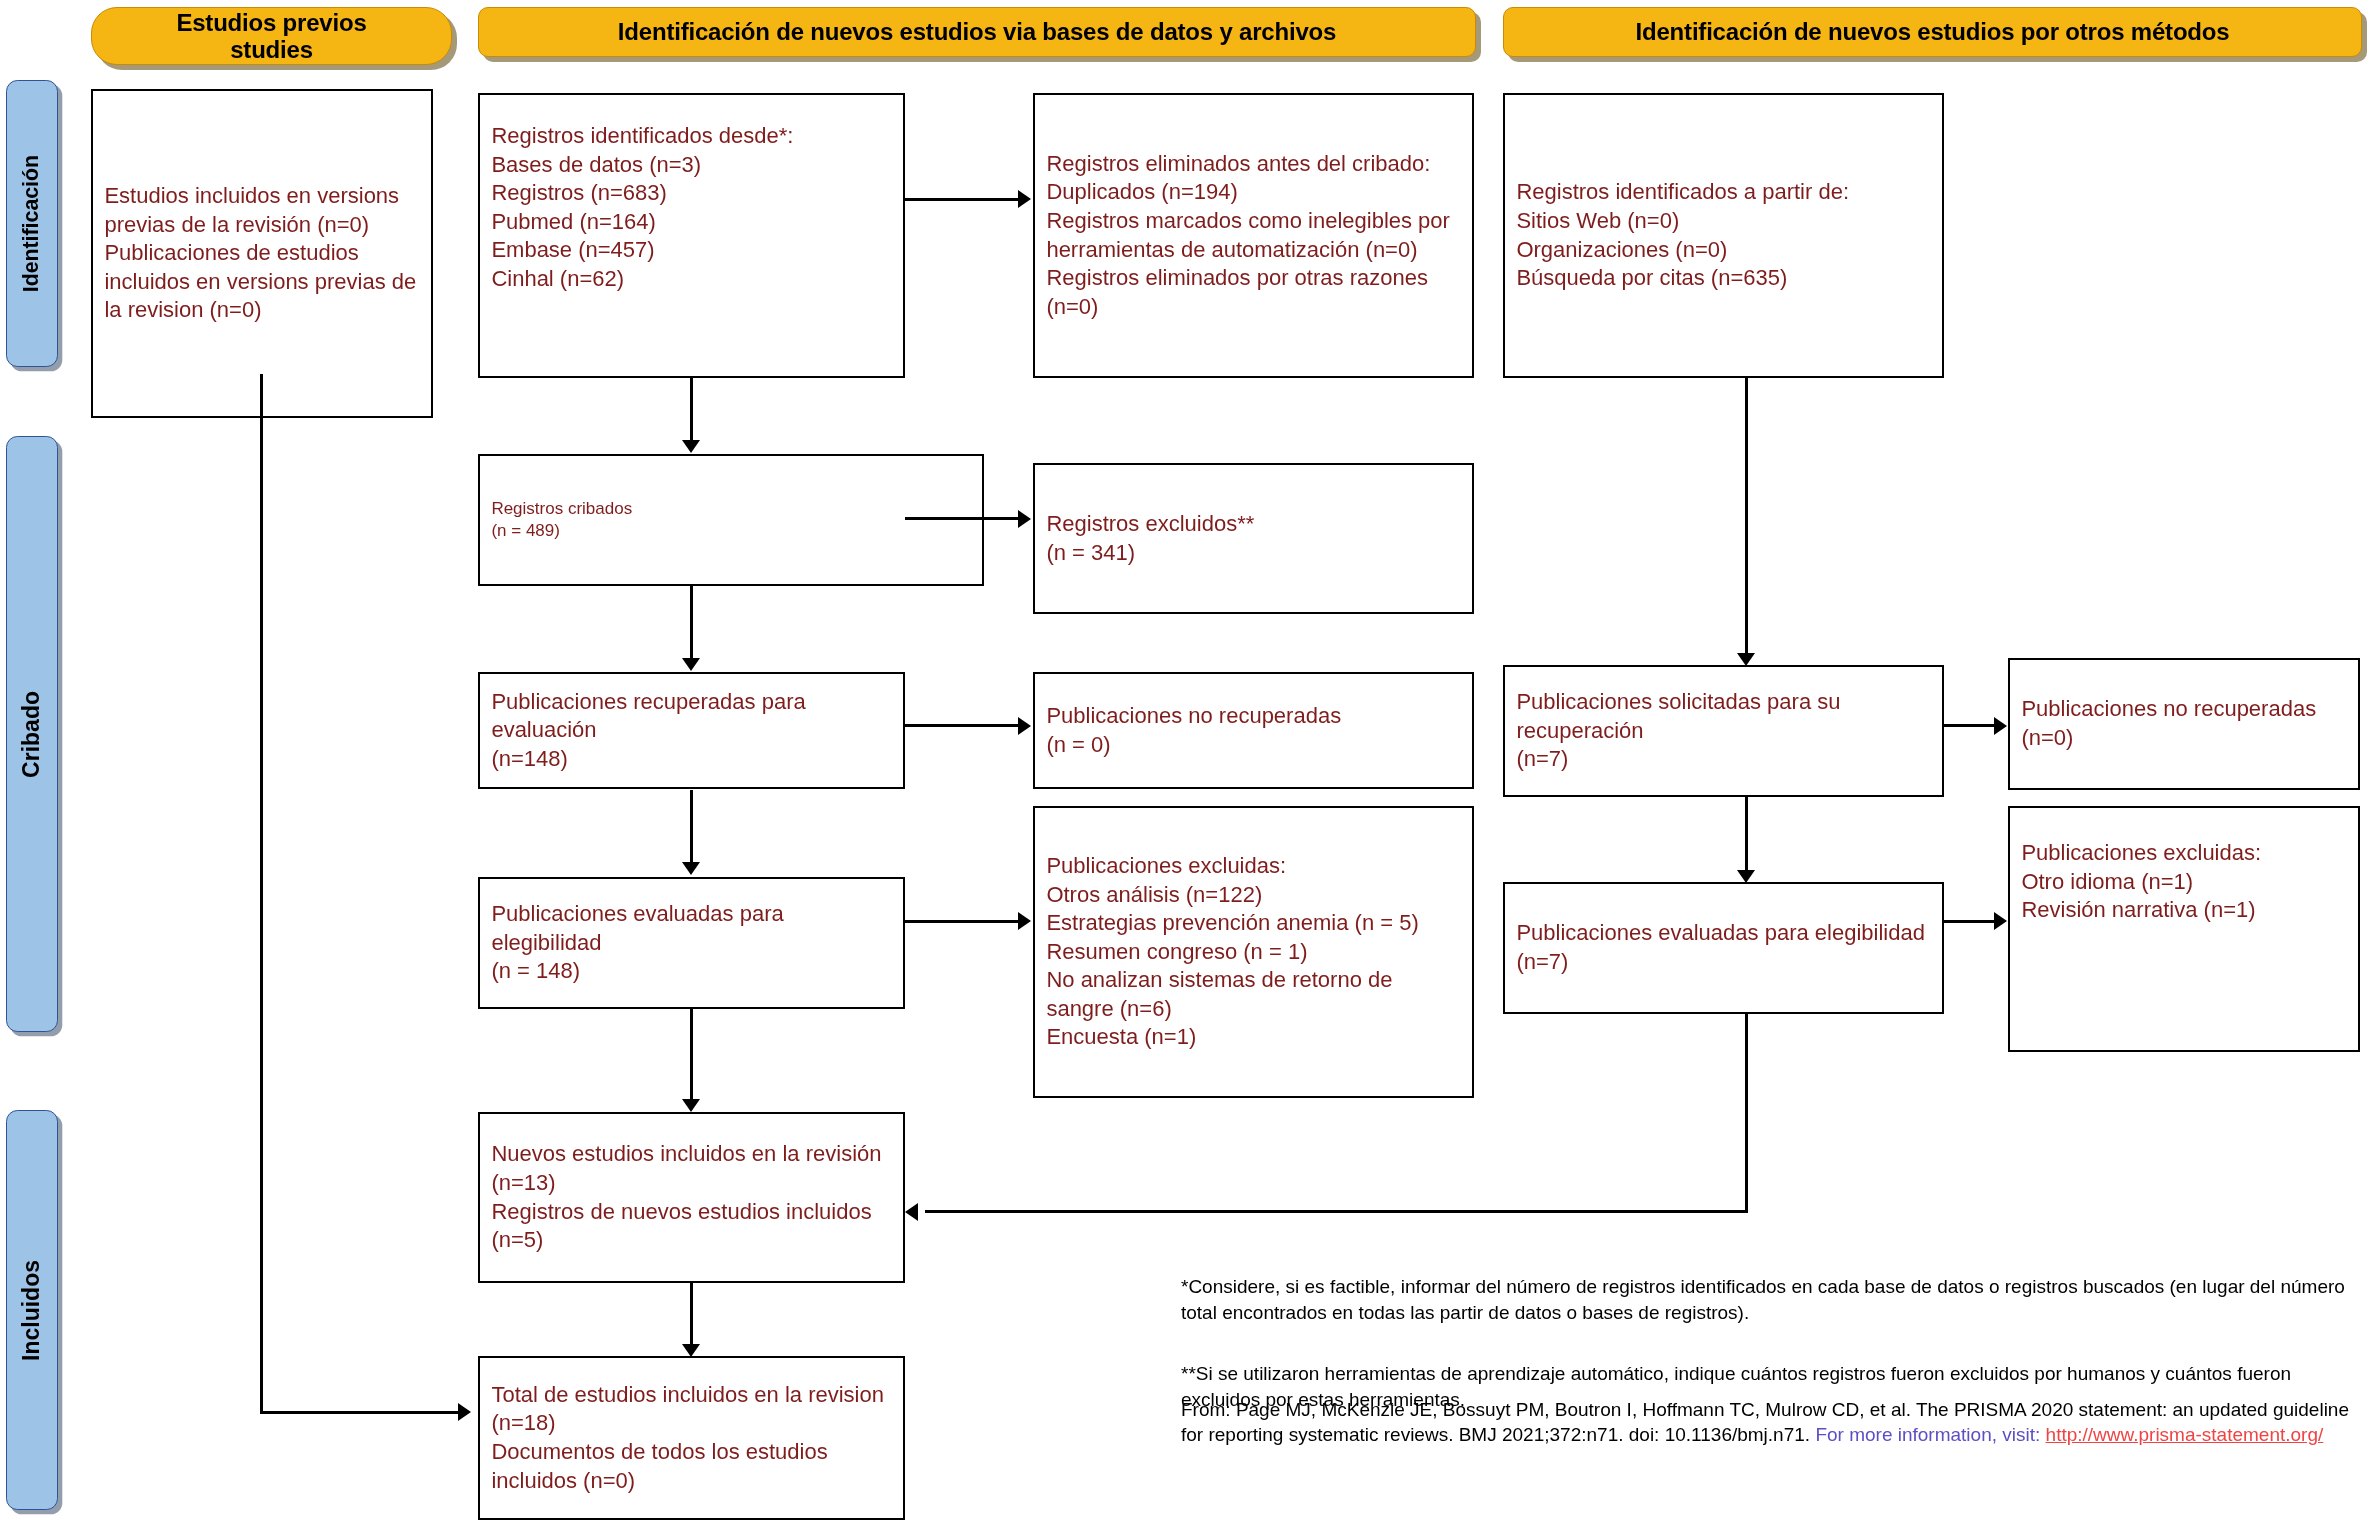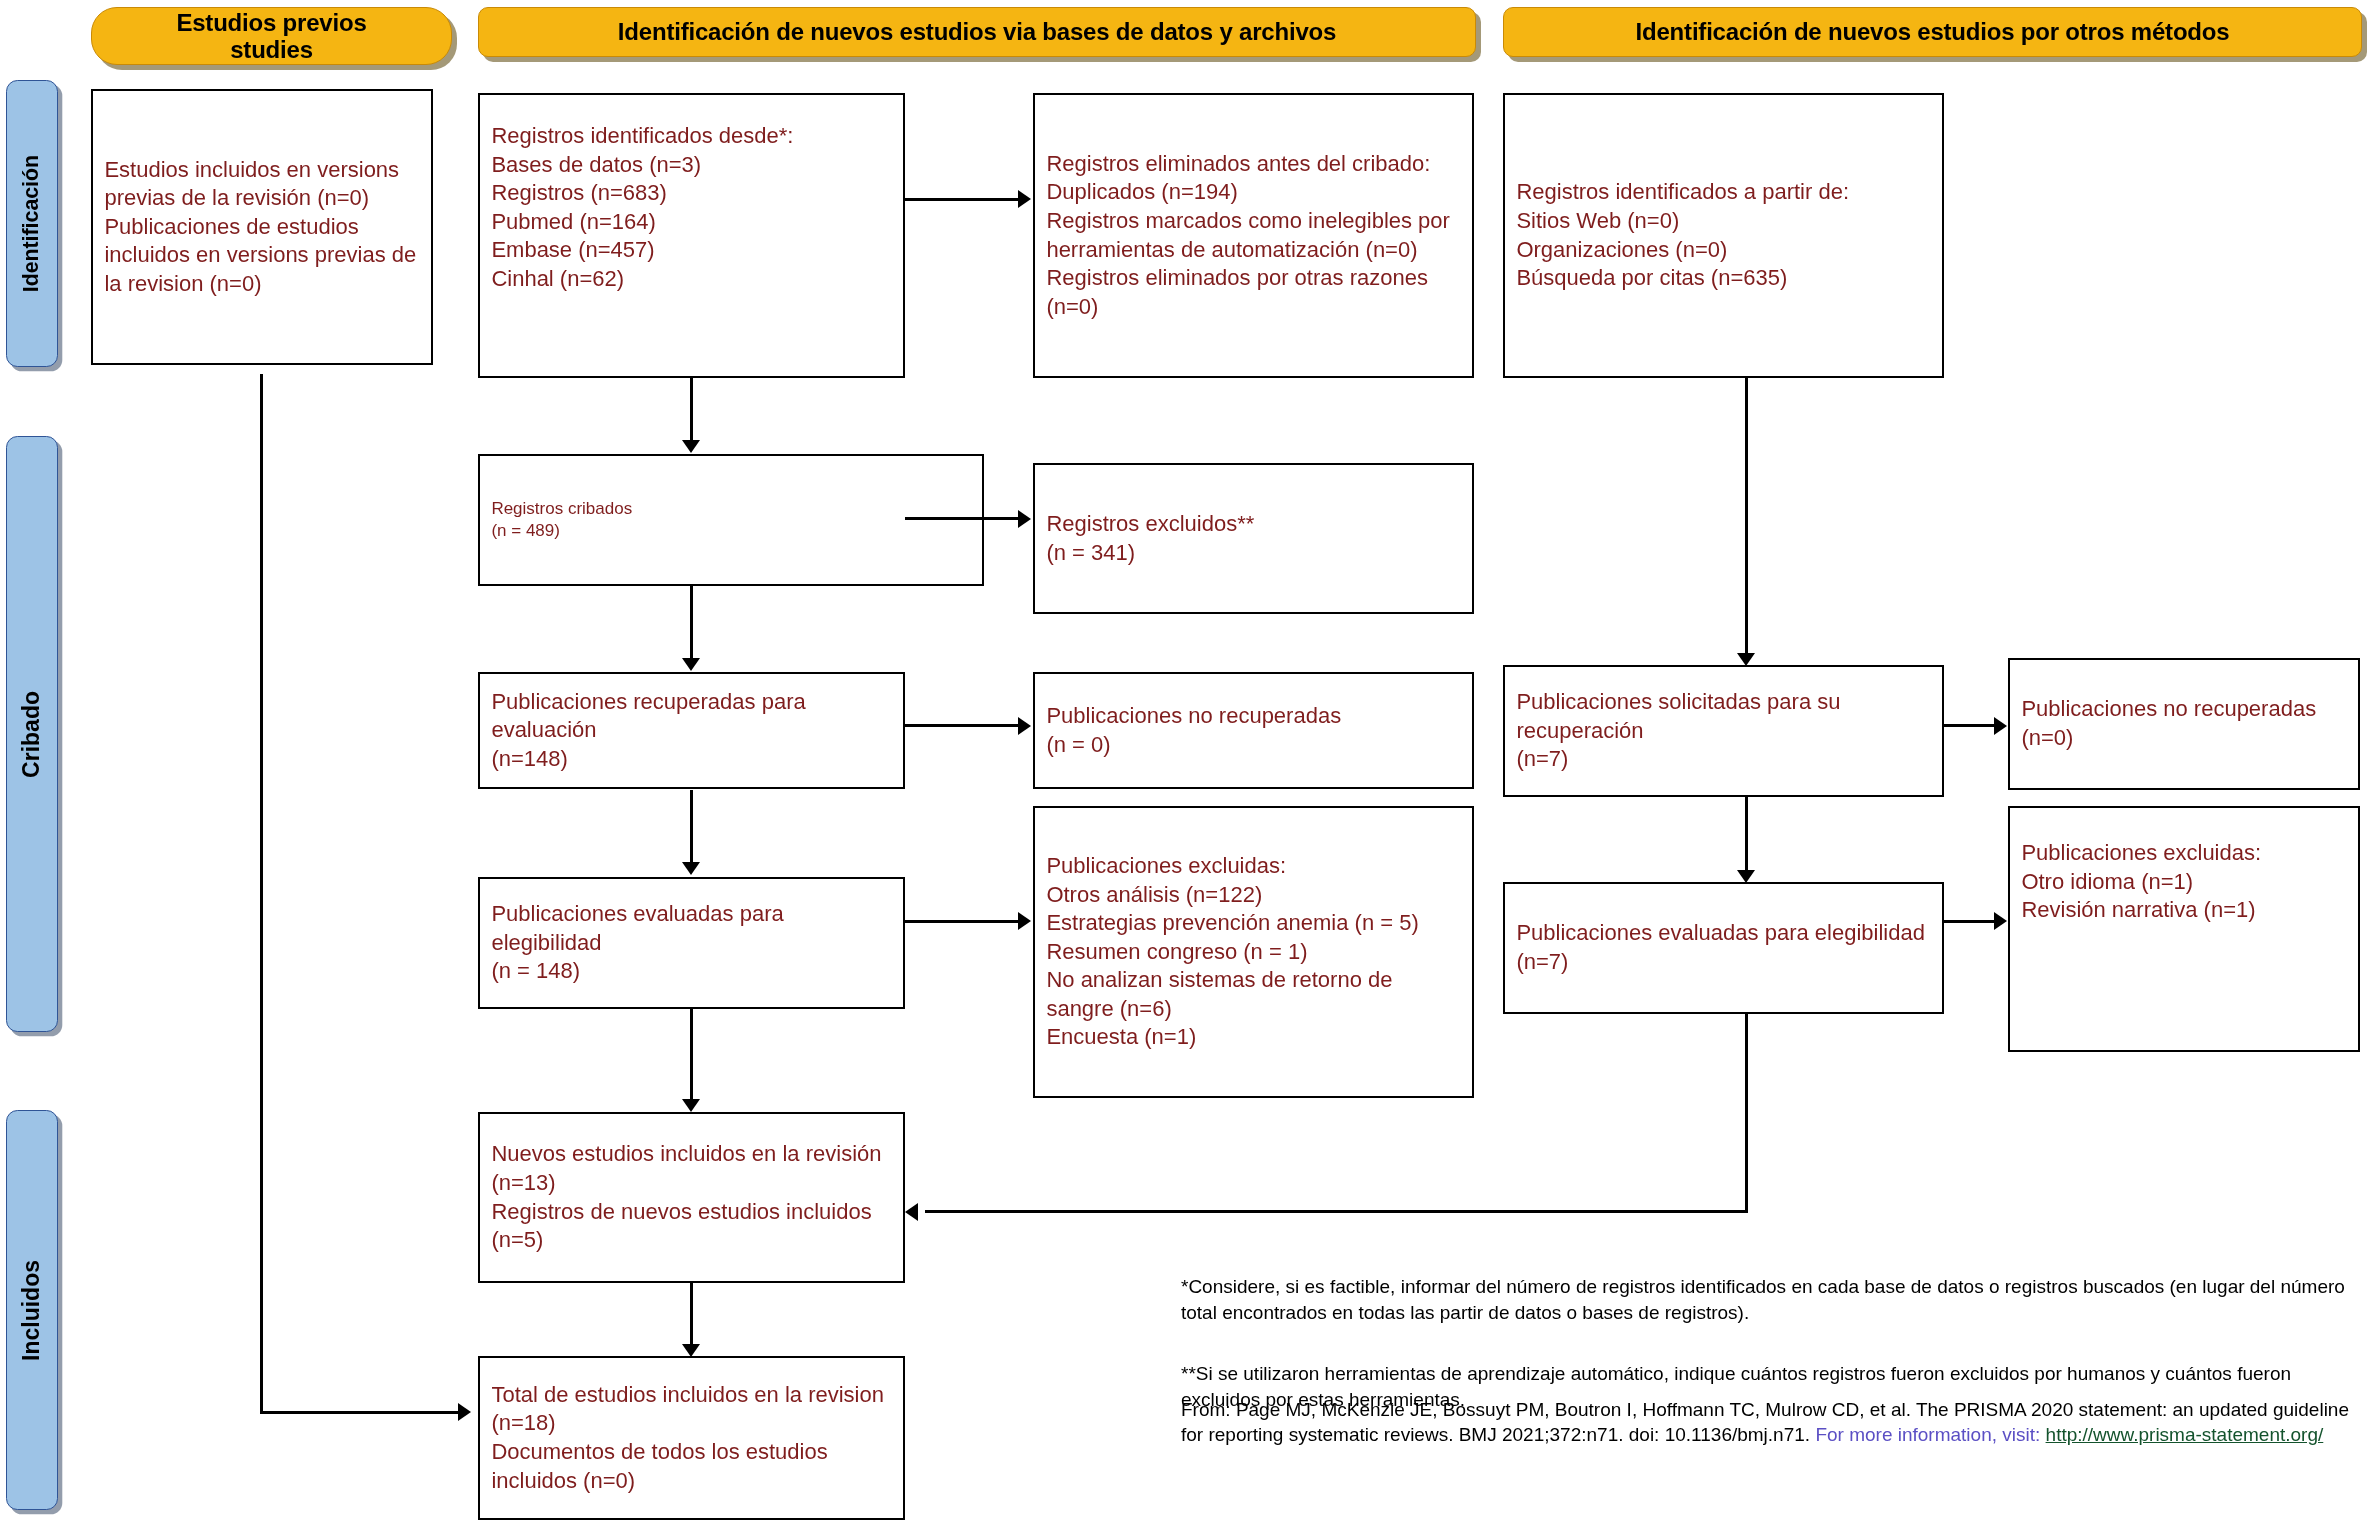--- a/index.html
+++ b/index.html
@@ -82,21 +82,21 @@
 
   
   .footnote{
     position:absolute;
     color:#000;
     line-height:1.34;
     white-space:pre-line;
     font-size:19px;
   }
   .fn-link-lead{color:#5B4FC4;}
-  .fn-link{color:#14532d;}
+  .fn-link{color:#ef4444;}
 </style>
 </head>
 <body>
 
 <div id="page">
 
   <div class="banner" style="left:91px;top:7.1px;width:359px;height:56px;font-size:24px;flex-direction:column;border-radius:26px;">
     <div>Estudios  previos</div>
     <div>studies</div>
   </div>
@@ -114,21 +114,21 @@
   </div>
 
   <div class="rail" style="left:5.7px;top:436px;width:50px;height:594px;">
     <span style="font-size:23px;">Cribado</span>
   </div>
 
   <div class="rail" style="left:5.7px;top:1110px;width:50px;height:398px;">
     <span style="font-size:23px;">Incluidos</span>
   </div>
 
-  <div class="box" style="left:91px;top:89px;width:342px;height:276px;font-size:22px;">
+  <div class="box" style="left:91px;top:89px;width:342px;height:329px;font-size:22px;">
     <div class="txt">Estudios incluidos en versions previas de la revisión (n=0)
 Publicaciones de estudios incluidos en versions previas de la revision (n=0)</div>
   </div>
 
   <div class="vline" style="left:260px;top:374px;height:1039px;"></div>
   <div class="hline" style="left:260px;top:1411px;width:199px;"></div>
   <div class="arrow-right" style="left:458px;top:1403px;"></div>
 
   <div class="box top" style="left:478px;top:93px;width:427px;height:285px;font-size:22px;">
     <div class="txt" style="padding-top:17px;">Registros identificados desde*:

